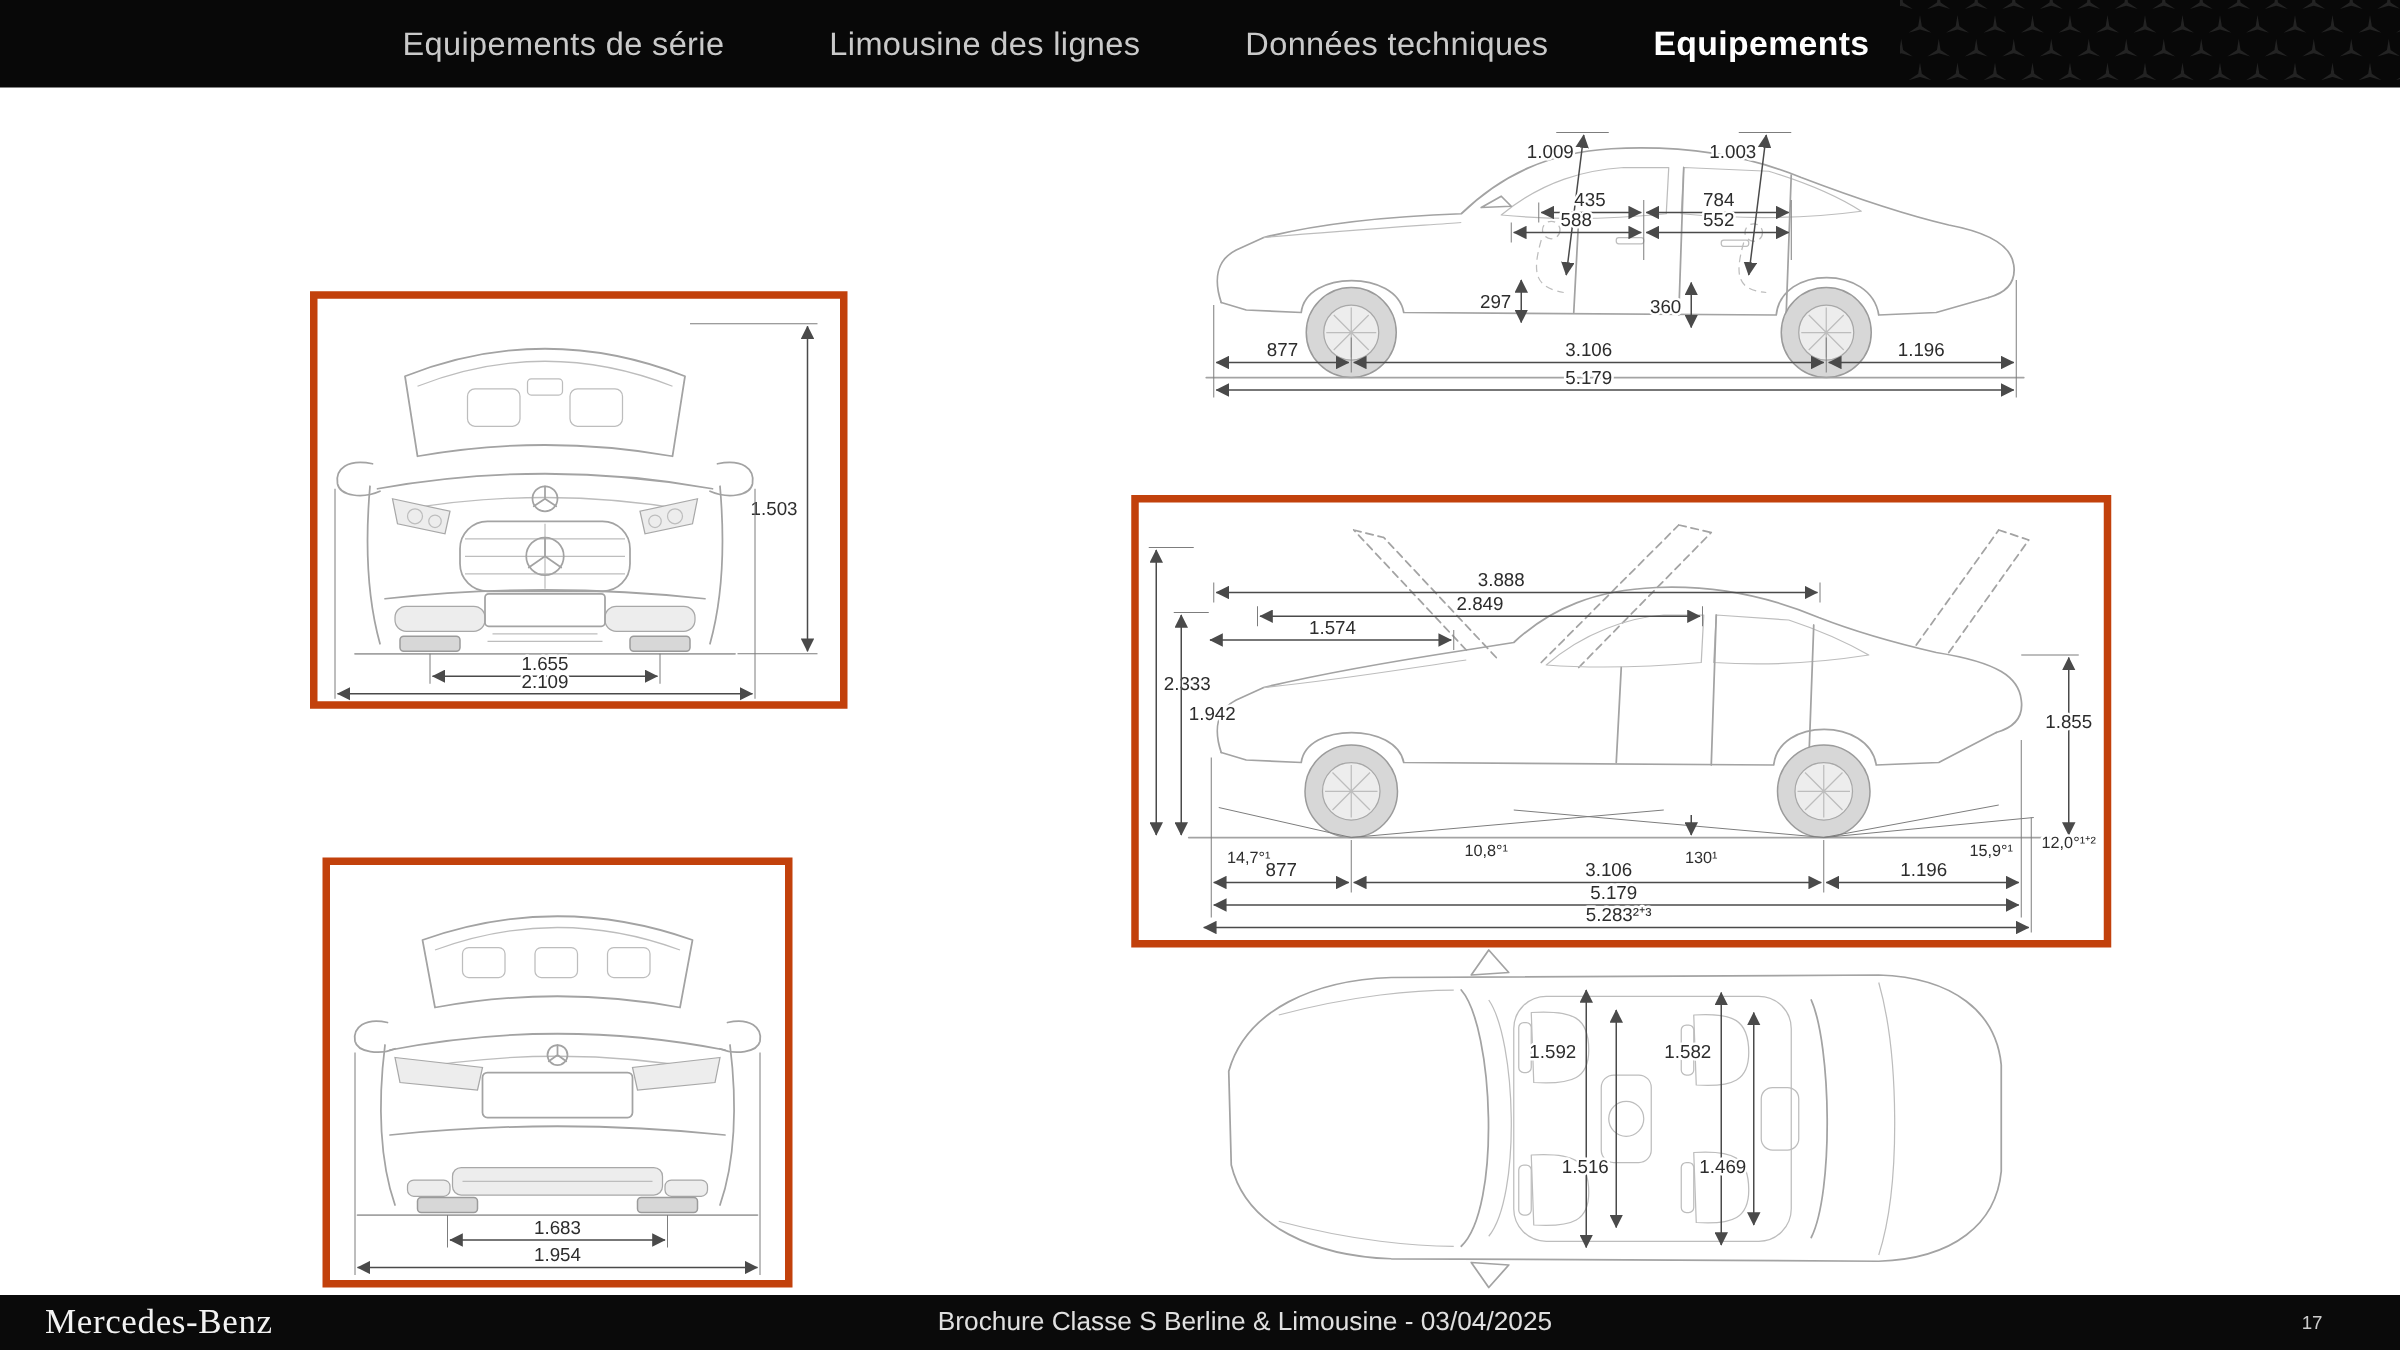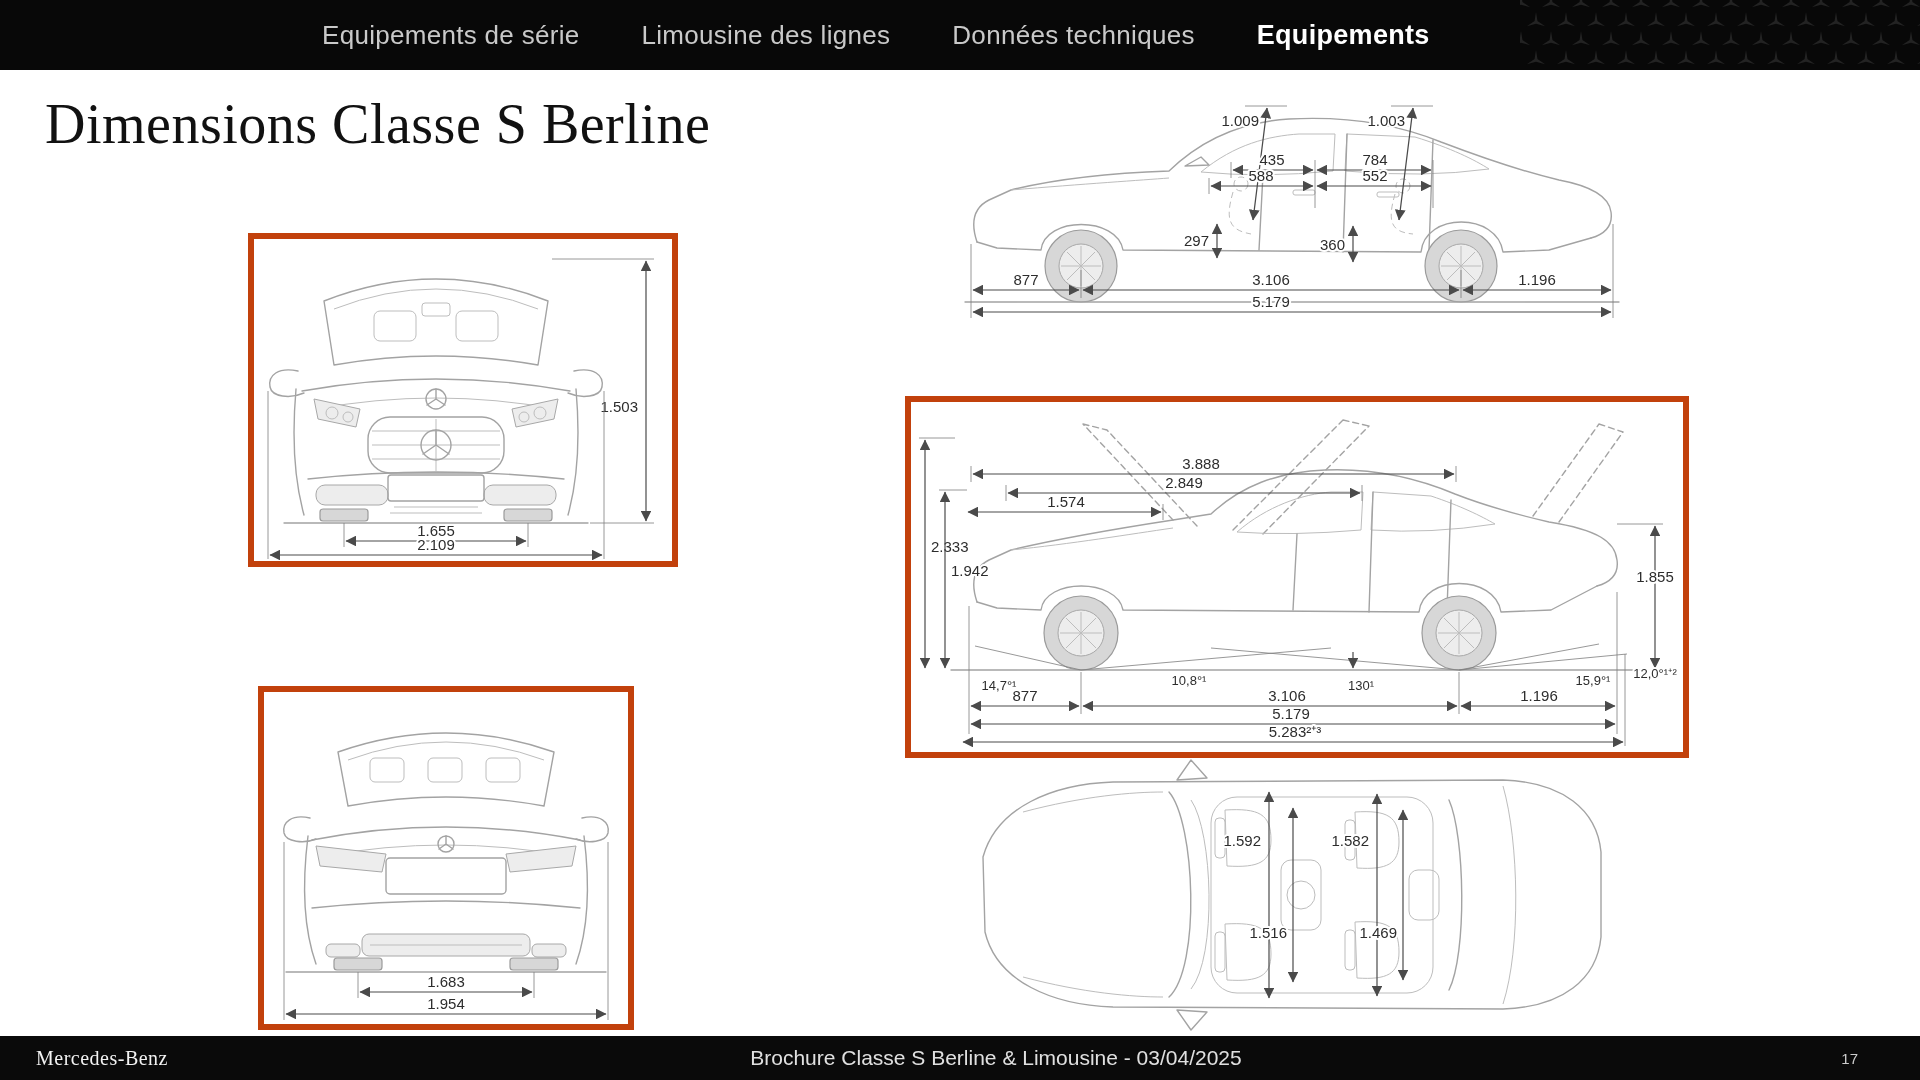--- a/index.html
+++ b/index.html
@@ -2,21 +2,21 @@
 <html><head>
 <meta charset="utf-8">
 <style>
   html,body{margin:0;padding:0;background:#2b2b2b;}
   #stage{position:relative;width:1920px;height:1080px;background:#ffffff;overflow:hidden;
          font-family:"Liberation Sans",sans-serif;}
 
   
   .navbar{position:absolute;left:0;top:0;width:1920px;height:70px;background:#080808;
           display:flex;align-items:center;z-index:5;}
-  .nav-items{display:flex;align-items:center;gap:62px;padding-left:322px;}
+  .nav-items{display:flex;align-items:center;gap:84px;padding-left:322px;}
   .nav-item{color:#c9c9c9;font-size:26px;letter-spacing:.3px;cursor:pointer;white-space:nowrap;}
   .nav-item.active{color:#ffffff;font-weight:bold;font-size:27px;}
   .star-pattern{position:absolute;right:0;top:0;width:400px;height:70px;overflow:hidden;}
   .mb-star{position:absolute;width:22px;height:22px;fill:#232323;}
 
   
   .page-title{position:absolute;left:45px;top:92px;font-family:"Liberation Serif",serif;
               font-size:56px;color:#111;letter-spacing:.5px;}
 
   
@@ -31,21 +31,21 @@
   .dim{stroke:#4a4a4a;stroke-width:1.2;fill:none;}
   .ext{stroke:#7d7d7d;stroke-width:.8;fill:none;}
   .dimtxt{font-family:"Liberation Sans",sans-serif;font-size:15px;fill:#2d2d2d;
           paint-order:stroke;stroke:#ffffff;stroke-width:4px;stroke-linejoin:round;}
   .dimtxt.sm{font-size:13px;}
 
   
   .footerbar{position:absolute;left:0;top:1036px;width:1920px;height:44px;background:#0a0a0a;
              display:flex;align-items:center;z-index:5;}
   .footer-brand{position:absolute;left:36px;color:#f2f2f2;font-family:"Liberation Serif",serif;
-                font-size:20px;letter-spacing:.5px;}
+                font-size:28px;letter-spacing:.5px;}
   .footer-center{position:absolute;left:0;width:100%;text-align:center;color:#e0e0e0;font-size:21px;margin-left:36px;}
   .footer-page{position:absolute;right:62px;color:#cccccc;font-size:15px;}
 </style>
 </head>
 <body>
 
 <div id="stage">
 
   <svg width="0" height="0" style="position:absolute">
     <defs>
@@ -227,21 +227,20 @@
         </svg>
         <svg class="mb-star" style="left:365px;top:49px" viewBox="0 0 24 24">
           <path d="M12 1 L13.6 11 L22 16.5 L12 13.8 L2 16.5 L10.4 11 Z"></path>
         </svg>
         <svg class="mb-star" style="left:395px;top:49px" viewBox="0 0 24 24">
           <path d="M12 1 L13.6 11 L22 16.5 L12 13.8 L2 16.5 L10.4 11 Z"></path>
         </svg>
       </div>
   </div>
 
-  <div class="page-title">Dimensions Classe S Berline</div>
 
   <div class="panel framed" style="left:248px;top:233px;width:418px;height:322px;">
     <svg viewBox="0 0 418 322" width="418" height="322">
 
       <path class="car" d="M70,62 Q182,18 294,62 L284,126 Q182,108 80,126 Z"></path>
       <path class="car2" d="M80,70 Q182,30 284,70"></path>
       <rect class="car2" x="120" y="72" width="42" height="30" rx="6"></rect>
       <rect class="car2" x="202" y="72" width="42" height="30" rx="6"></rect>
       <rect class="car2" x="168" y="64" width="28" height="13" rx="3"></rect>
 

